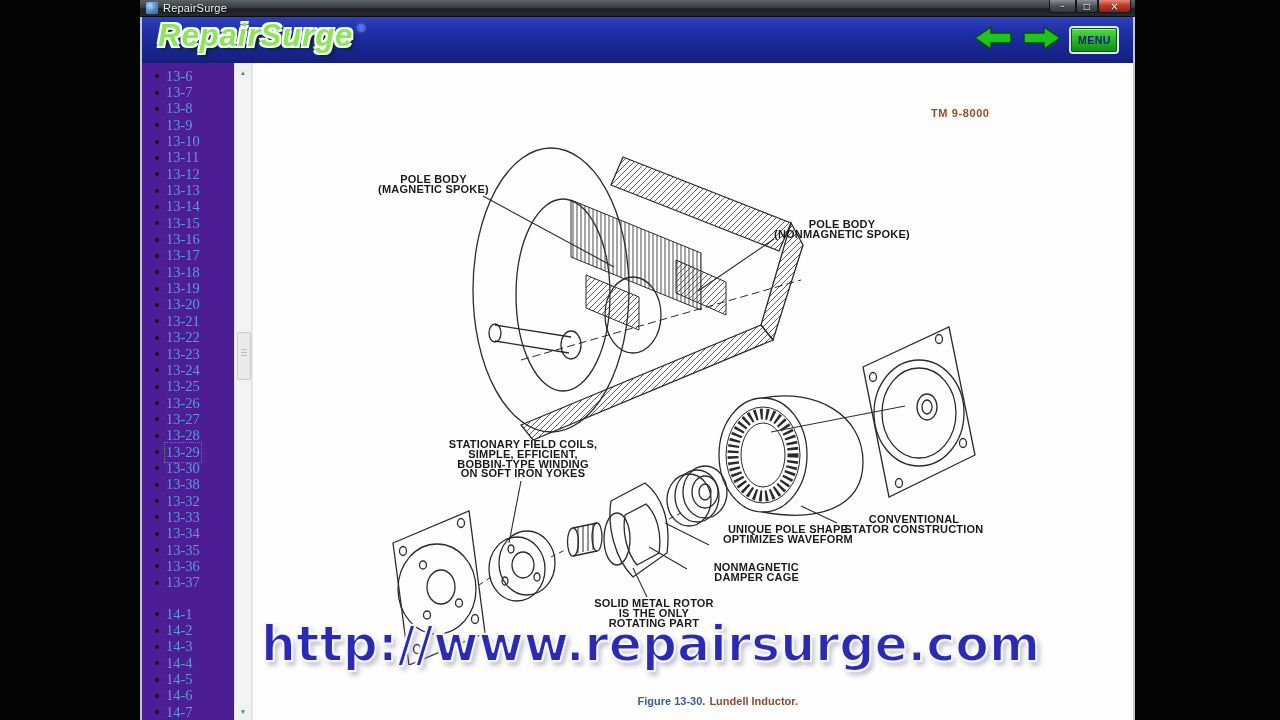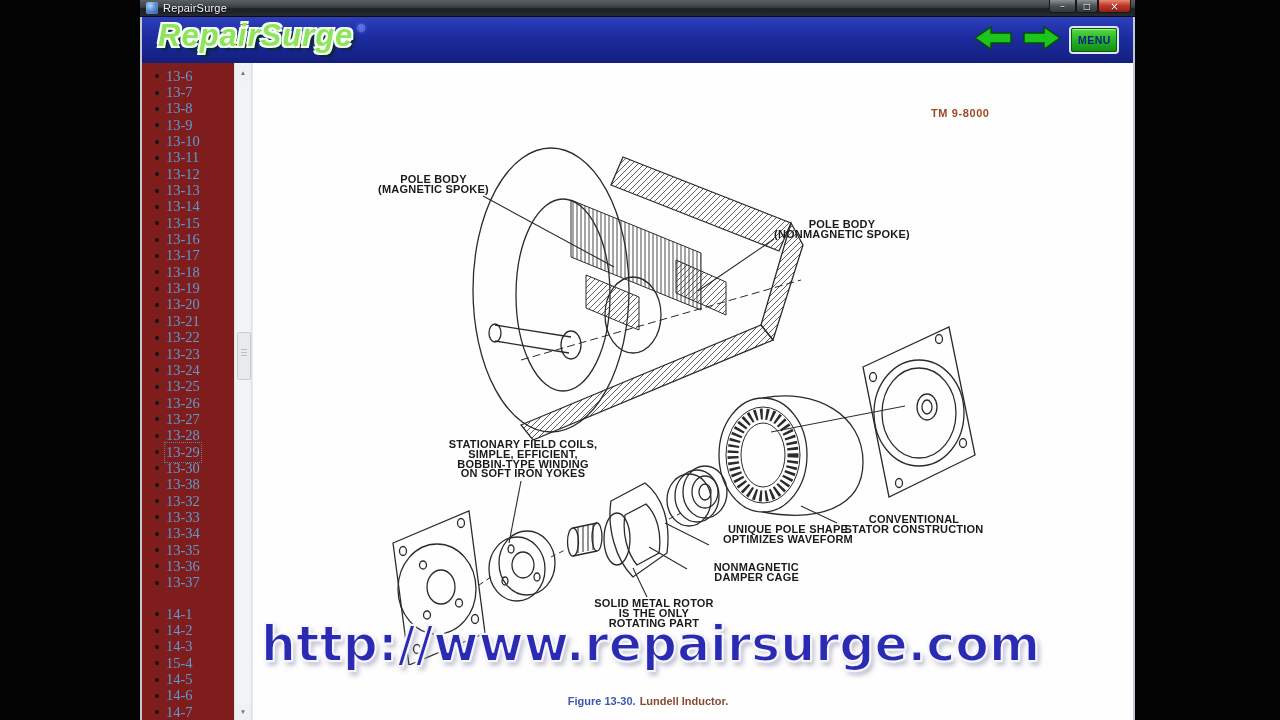--- a/index.html
+++ b/index.html
@@ -41,21 +41,21 @@
   .nav{position:absolute;right:16px;top:7px;display:flex;align-items:flex-end;gap:9px;}
   .arrow-btn{background:transparent;border:none;padding:0;width:40px;height:28px;cursor:pointer;}
   .menu-btn{width:46px;height:24px;font-size:10.5px;font-weight:800;letter-spacing:.5px;
     color:#0a2080;background:linear-gradient(180deg,#55da42 0%,#27b427 50%,#149014 100%);
     border:1px solid #0a5a0a;border-radius:2px;cursor:pointer;
     box-shadow:0 0 0 2px #dfe6f2, inset 0 1px 0 #a9f09a;}
 
   
   .bodyarea{position:absolute;left:0;right:0;top:46px;bottom:0;background:#fff;}
 
-  .sidebar{position:absolute;left:0;top:0;bottom:0;width:92px;background:#7f1d1d;overflow:hidden;}
+  .sidebar{position:absolute;left:0;top:0;bottom:0;width:92px;background:#4c1d95;overflow:hidden;}
   .toc{margin:0;padding:5px 0 0 13px;}
   .toc.second{padding-top:15px;}
   .toc-item{list-style:none;height:16.35px;display:flex;align-items:center;white-space:nowrap;}
   .bullet{width:4px;height:4px;border-radius:50%;background:#151515;margin-right:7px;flex:none;}
   .toc-link{font-family:"Liberation Serif",serif;font-size:14.5px;color:#5d9bd3;text-decoration:none;cursor:pointer;}
   .toc-link.selected{outline:1px dotted #6a7a99;outline-offset:1px;}
 
   .vscroll{position:absolute;left:92px;top:0;bottom:0;width:18px;background:#f2f3f5;
     border-left:1px solid #e0e0e0;border-right:1px solid #dadde2;box-sizing:border-box;}
   .sb-btn{position:absolute;left:0;width:100%;height:16px;background:#f0f1f3;color:#707880;
@@ -63,21 +63,21 @@
   .sb-btn.up{top:2px;}
   .sb-btn.down{bottom:0;}
   .sb-thumb{position:absolute;left:2px;width:12px;top:269px;height:46px;background:#e9eaec;
     border:1px solid #c9ccd2;border-radius:2px;cursor:grab;}
   .sb-thumb::after{content:"";position:absolute;left:3px;right:3px;top:19px;height:1px;
     background:#b9bcc2;box-shadow:0 3px 0 #b9bcc2,0 -3px 0 #b9bcc2;}
 
   .page{position:absolute;left:110px;right:0;top:0;bottom:0;background:#fefefe;overflow:hidden;
     border-left:1px solid #ececec;}
   .tm-code{position:absolute;left:678px;top:44px;color:#9c4a22;font-weight:700;font-size:11px;letter-spacing:.6px;}
-  .caption{position:absolute;left:245px;top:632px;width:300px;text-align:center;font-size:11px;font-weight:700;}
+  .caption{position:absolute;left:245px;top:632px;width:300px;text-align:right;font-size:11px;font-weight:700;}
   .cap-fig{color:#3a5aa8;}
   .cap-title{color:#8a4a30;margin-left:4px;}
 
   
   .diagram{position:absolute;left:118px;top:62px;width:650px;height:540px;}
   .diagram svg{position:absolute;left:0;top:0;}
   .dlabel{position:absolute;font-size:11px;font-weight:700;line-height:9.8px;color:#1a1a1a;
     letter-spacing:.2px;white-space:pre-line;text-align:center;font-family:"Liberation Sans",sans-serif;}
   .dlabel.left{text-align:right;}
 
@@ -262,21 +262,21 @@
               <li class="toc-item">
                 <span class="bullet"></span>
                 <a class="toc-link">14-2</a>
               </li>
               <li class="toc-item">
                 <span class="bullet"></span>
                 <a class="toc-link">14-3</a>
               </li>
               <li class="toc-item">
                 <span class="bullet"></span>
-                <a class="toc-link">15-4</a>
+                <a class="toc-link">14-4</a>
               </li>
               <li class="toc-item">
                 <span class="bullet"></span>
                 <a class="toc-link">14-5</a>
               </li>
               <li class="toc-item">
                 <span class="bullet"></span>
                 <a class="toc-link">14-6</a>
               </li>
               <li class="toc-item">

